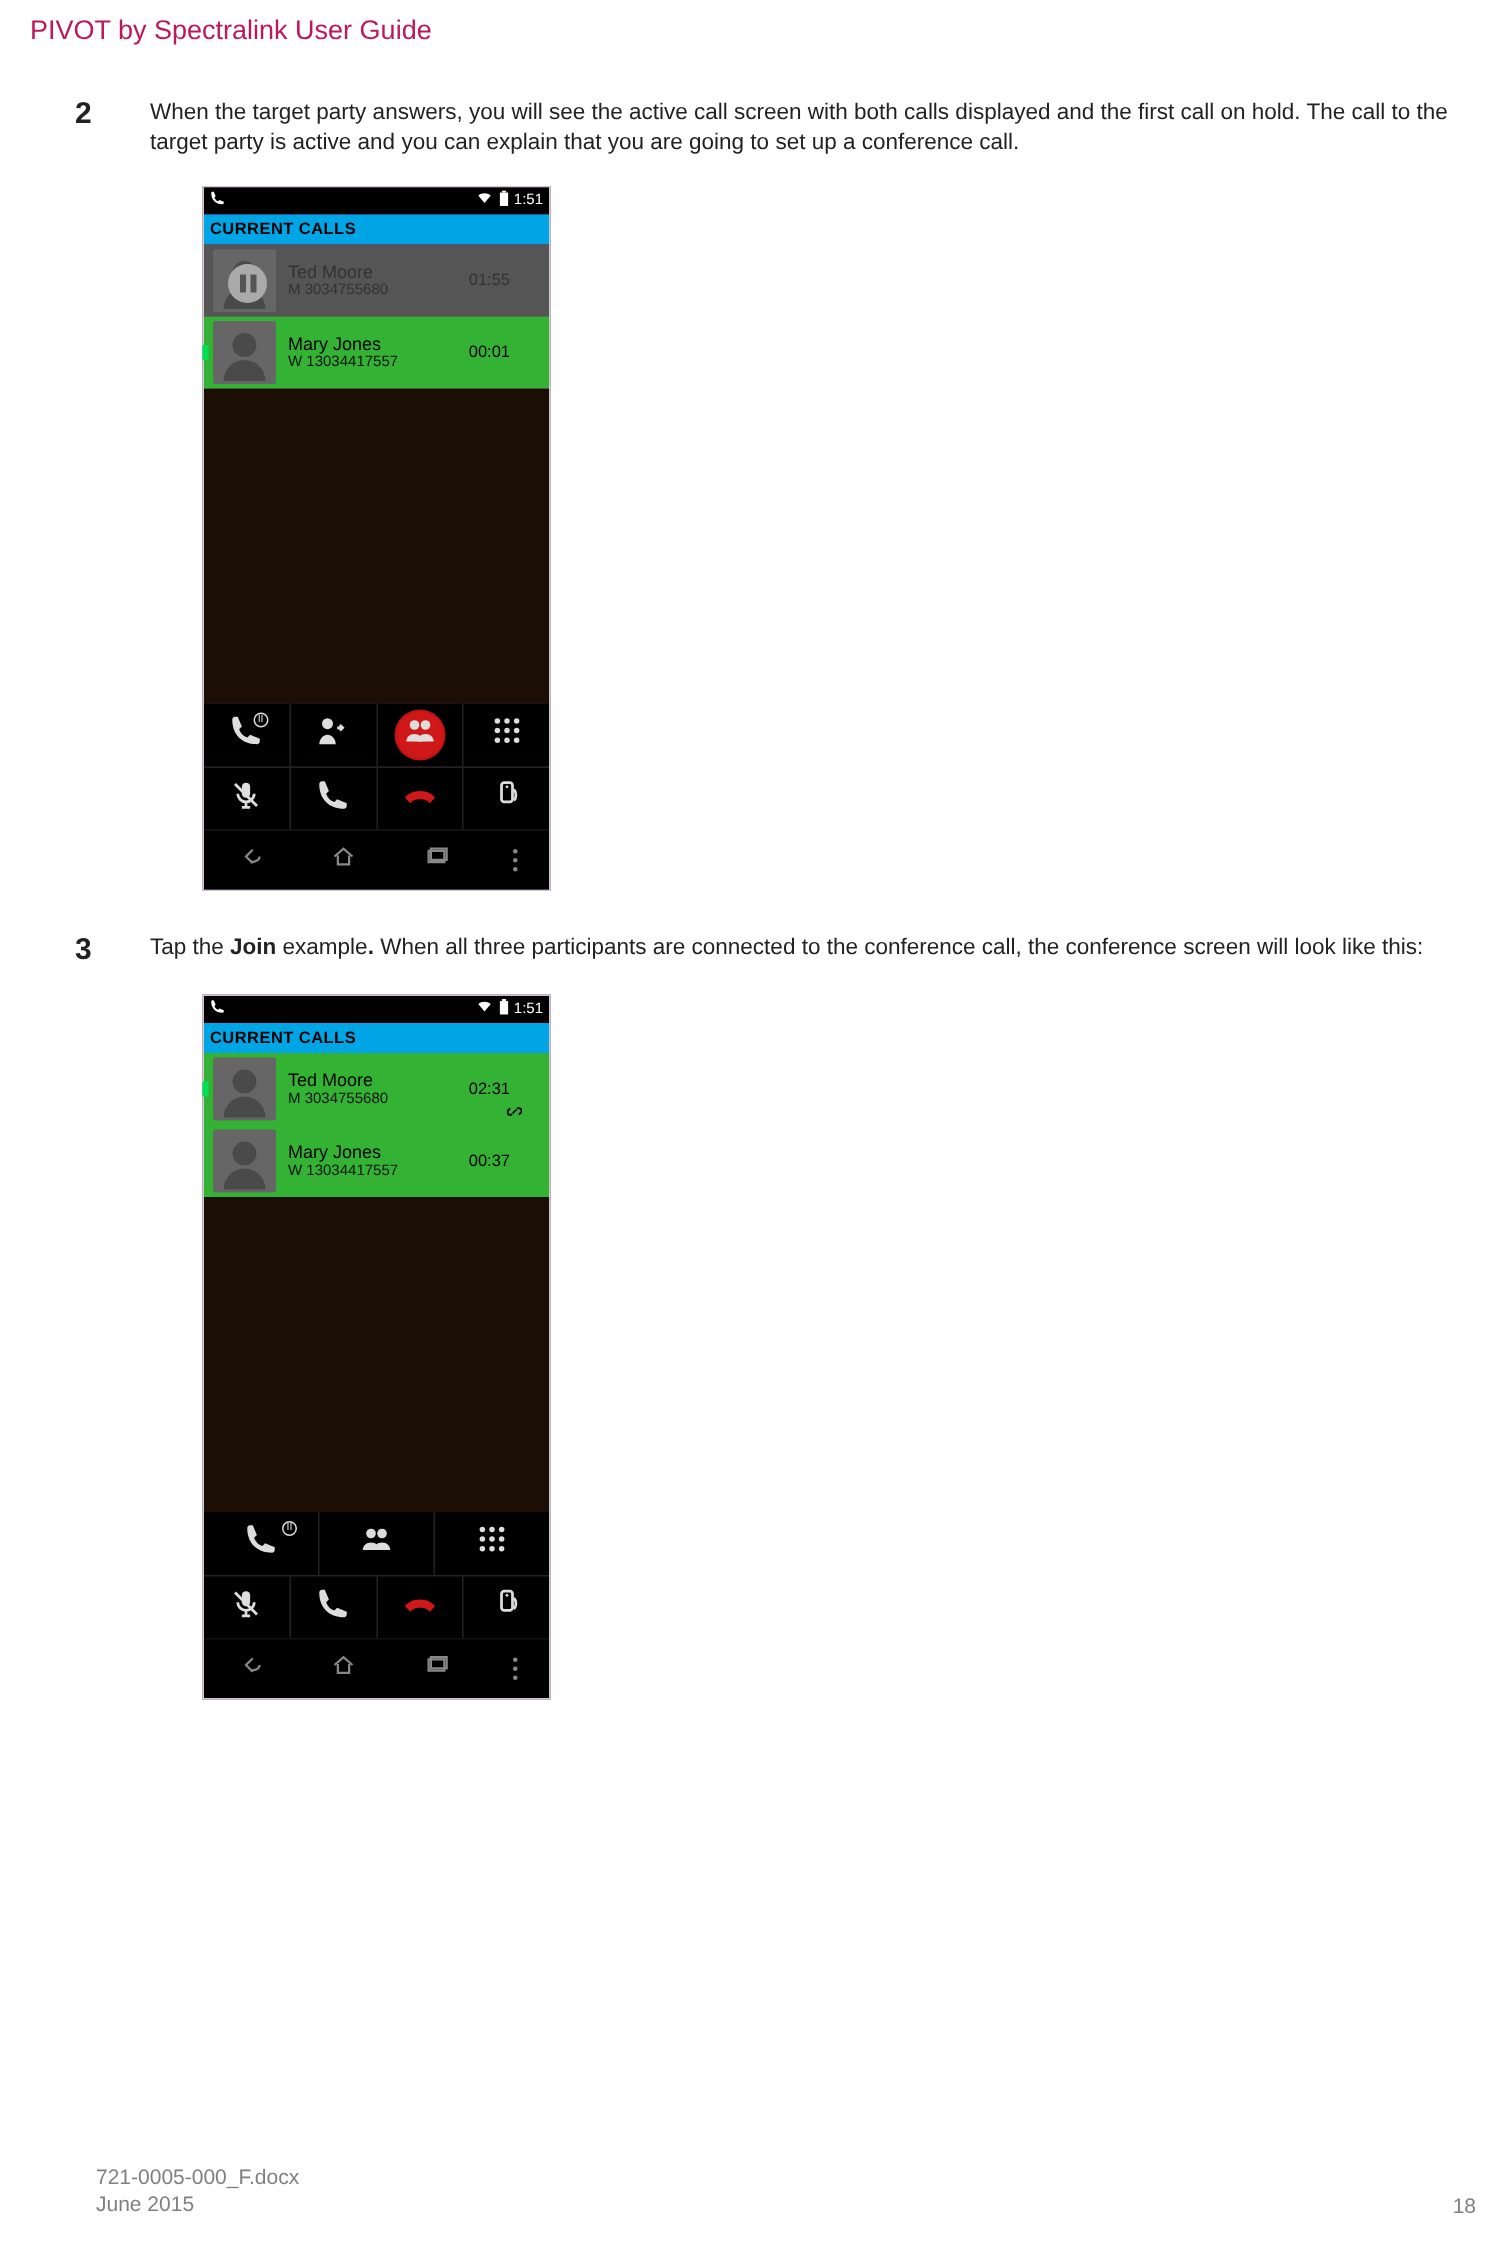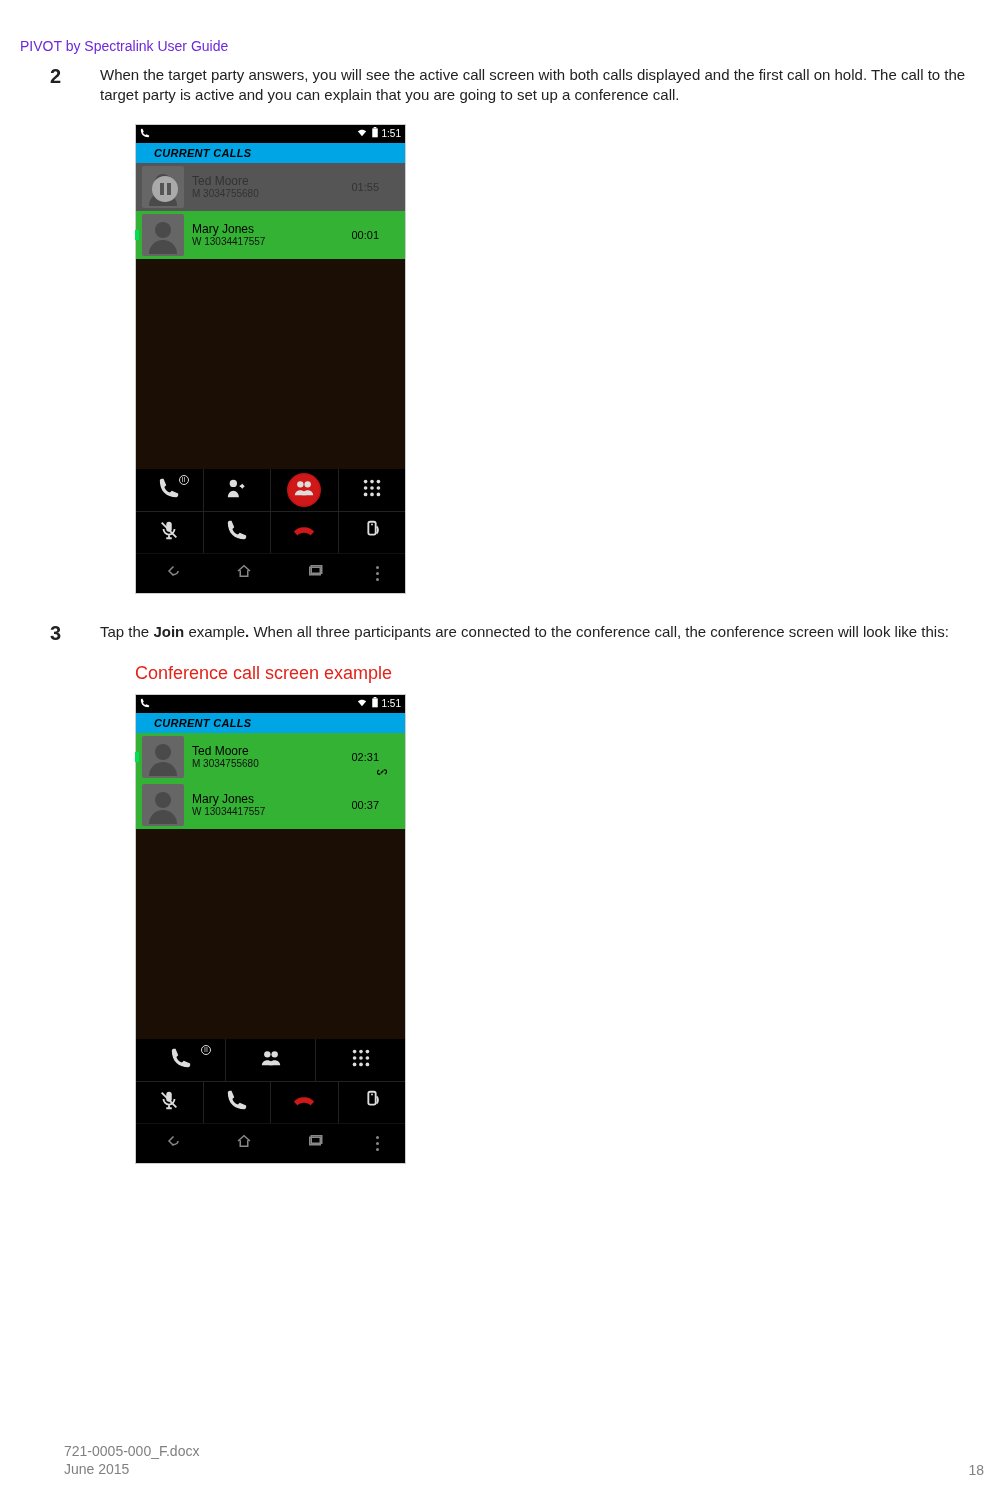--- a/index.html
+++ b/index.html
@@ -1,29 +1,29 @@
 <!DOCTYPE html>
 <html><head>
 <meta charset="utf-8">
 <style>
   * { box-sizing: border-box; margin: 0; padding: 0; }
   html, body { width: 1004px; background: #fff; font-family: Arial, Helvetica, sans-serif; color: #222; }
   .page { width: 1004px; height: 1496px; position: relative; padding: 0 20px; }
-  .running-header { position: absolute; top: 10px; left: 20px; font-size: 14px; color: #6d28d9; margin-top: 28px; }
+  .running-header { position: absolute; top: 10px; left: 20px; font-size: 18px; color: #be185d; }
   .content { padding-top: 65px; padding-left: 30px; padding-right: 10px; }
   .step { display: flex; margin-bottom: 18px; }
   .step-num { width: 50px; font-weight: bold; font-size: 20px; flex-shrink: 0; }
   .step-text { font-size: 15px; line-height: 1.35; }
   .caption { color: #E2231A; font-size: 18px; margin-left: 85px; margin-bottom: 10px; margin-top: 8px; }
   .screenshot-wrap { margin-left: 85px; margin-bottom: 28px; }
-  .phone { width: 271px; border: 1px solid #ccc; background: #701a75; font-family: Arial, sans-serif; }
+  .phone { width: 232px; border: 1px solid #ccc; background: #701a75; font-family: Arial, sans-serif; }
   .statusbar { height: 18px; background: #000; color: #fff; font-size: 10px; display: flex; justify-content: space-between; align-items: center; padding: 0 4px; }
   .sb-left { display:flex; gap:3px; align-items:center; }
   .sb-right { display:flex; gap:3px; align-items:center; }
-  .banner { background: #00a5e5; color: #000; font-weight: bold; font-size: 11px; padding: 4px 18px; letter-spacing: 0.3px; font-style: italic; }
+  .banner { background: #00a5e5; color: #000; font-weight: bold; font-size: 11px; padding: 4px 4px; letter-spacing: 0.3px; }
   .call-row { height: 48px; display: flex; align-items: center; position: relative; }
   .call-row.held { background: #555; }
   .call-row.active { background: #33b233; }
   .call-row.conf1 { background: #33b233; }
   .call-row.conf2 { background: #33b233; }
   .tick { width:4px; height:10px; background:#00e055; position:absolute; left:-1px; top:19px; }
   .avatar { width: 42px; height: 42px; margin-left: 6px; background: #666; border-radius: 2px; display:flex; align-items:center; justify-content:center; position:relative; flex-shrink:0; }
   .avatar-shape { width: 16px; height: 16px; background:#4a4a4a; border-radius: 50%; position: relative; top:-5px; }
   .avatar-body { width: 28px; height: 14px; background:#4a4a4a; border-radius: 14px 14px 0 0; position:absolute; bottom:2px; }
   .bubble { position:absolute; left:10px; top:10px; width:26px; height:26px; border-radius:50%; background:#aaa; display:flex; align-items:center; justify-content:center; }
@@ -221,21 +221,20 @@
       </div>
     </div>
 
     <div class="step">
       <div class="step-num">3</div>
       <div class="step-text">
         <span>Tap the </span><b>Join</b><span> example</span><b>.</b><span> When all three participants are connected to the conference call, the conference screen will look like this:</span>
       </div>
     </div>
 
-    <div class="caption">Conference call screen example</div>
 
     <div class="screenshot-wrap">
       <div class="phone">
         <div class="statusbar">
           <div class="sb-left">
             <span>
               <svg viewBox="0 0 24 24" width="10" height="10">
                   <path fill="#fff" d="M6 2l3 7-2 2c1 3 3 5 6 6l2-2 7 3v2c0 1-1 2-2 2C9 22 2 15 2 4c0-1 1-2 2-2h2z"></path>
                 </svg>
             </span>

